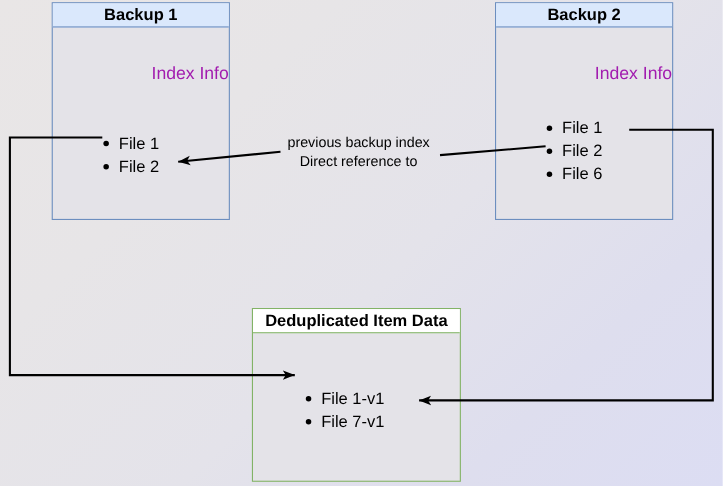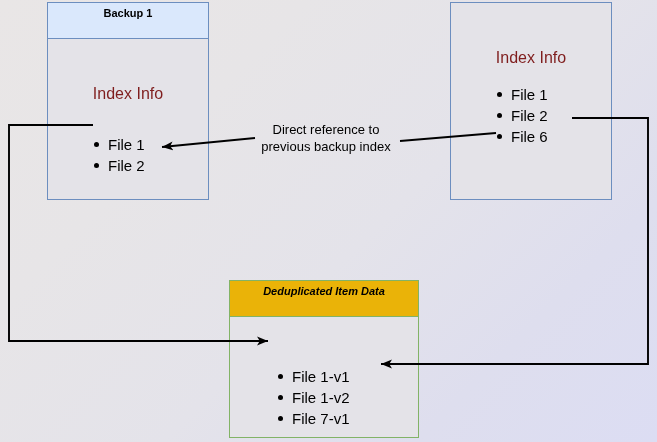--- a/index.html
+++ b/index.html
@@ -27,47 +27,46 @@
     box-sizing: border-box;
     border: 1px solid #6c8ebf;
     background: #e4e3e8;
   }
   .box.green {
     border-color: #82b366;
     background: #e4e3e8;
   }
   .box-header {
     box-sizing: border-box;
-    height: 36px;
+    height: 22px;
     line-height: 21px;
     text-align: center;
-    font-size: 11px;
+    font-size: 15px;
     font-weight: bold;
     color: #000000;
     background: #dae8fc;
     border-bottom: 1px solid #6c8ebf;
   }
   .box.green .box-header {
-    background: #eab308;
+    background: #ffffff;
     border-bottom: 1px solid #82b366;
-    font-style: italic;
   }
   .box-body {
     position: relative;
     height: calc(100% - 22px);
   }
 
   .index-label {
     position: absolute;
     left: 0;
     right: 0;
-    top: 46px;
-    text-align: center;
+    top: 34px;
+    text-align: right;
     font-size: 16px;
-    color: #7f1d1d;
+    color: #a21caf;
   }
 
   ul.file-list {
     position: absolute;
     margin: 0;
     padding: 0;
     list-style: none;
   }
   ul.file-list li {
     position: relative;
@@ -129,44 +128,44 @@
     <div class="box-body">
       <div class="index-label">Index Info</div>
       <ul class="file-list">
         <li>File 1</li>
         <li>File 2</li>
       </ul>
     </div>
   </div>
 
   <div class="box" id="box-backup2">
+    <div class="box-header">Backup 2</div>
     <div class="box-body">
       <div class="index-label">Index Info</div>
       <ul class="file-list">
         <li>File 1</li>
         <li>File 2</li>
         <li>File 6</li>
       </ul>
     </div>
   </div>
 
   <div class="box green" id="box-dedup">
     <div class="box-header">Deduplicated Item Data</div>
     <div class="box-body">
       <ul class="file-list">
         <li>File 1-v1</li>
-        <li>File 1-v2</li>
         <li>File 7-v1</li>
       </ul>
     </div>
   </div>
 
   <div id="caption">
+    <div>previous backup index</div>
     <div>Direct reference to</div>
-    <div>previous backup index</div>
   </div>
 
   <svg id="connectors" viewBox="0 0 657 442">
     <defs>
       <marker id="arrow-left" markerWidth="12" markerHeight="10" refX="11" refY="5" orient="auto-start-reverse" markerUnits="userSpaceOnUse">
         <path d="M 11 5 L 0 0.6 L 2.8 5 L 0 9.4 Z" fill="#000"></path>
       </marker>
     </defs>
 
     <path d="M 496 133 L 400 141" fill="none" stroke="#000" stroke-width="1.9"></path>

